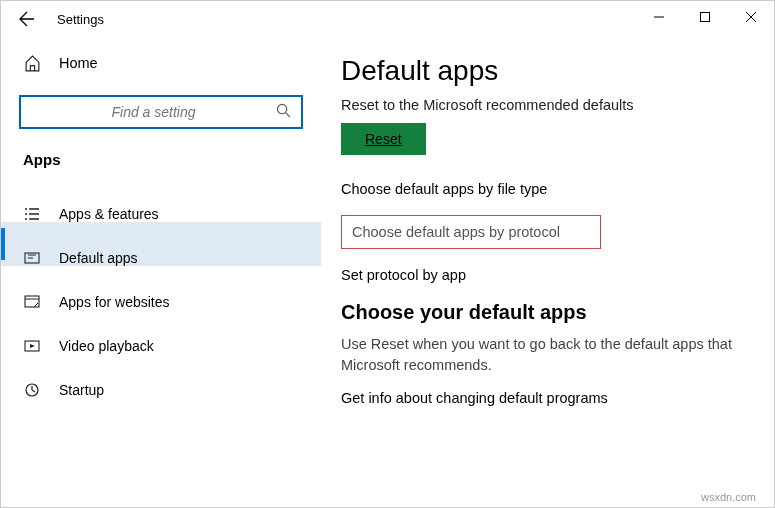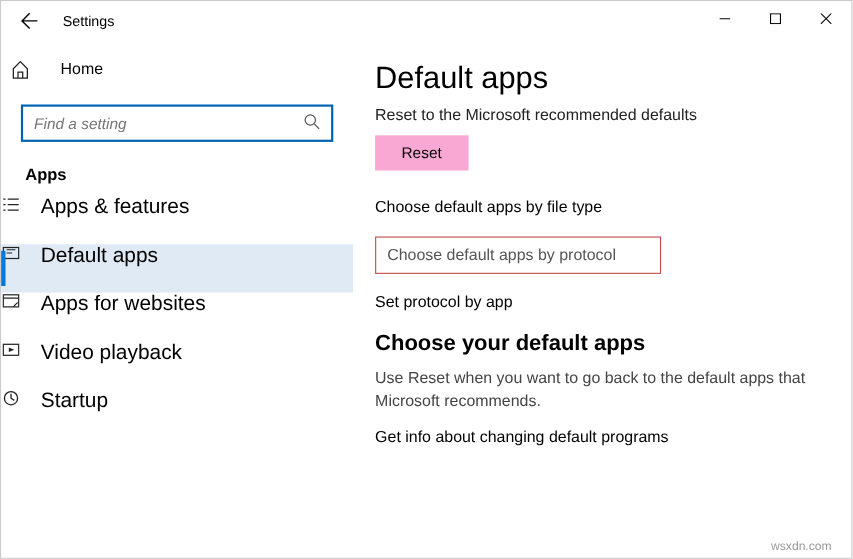--- a/index.html
+++ b/index.html
@@ -43,22 +43,22 @@
     height: calc(100% - 36px);
   }
   .sidebar {
     width: 320px;
     padding: 6px 0 0 0;
   }
   .home-row {
     display: flex;
     align-items: center;
     height: 40px;
-    padding-left: 8px;
-    gap: 28px;
+    padding-left: 22px;
+    gap: 18px;
     font-size: 14.5px;
     margin-bottom: 12px;
   }
   .search-wrap {
     margin: 0 18px 22px 18px;
   }
   .search {
     width: 100%;
     height: 34px;
     border: 2px solid #0063B1;
@@ -67,33 +67,35 @@
     padding: 0 10px;
   }
   .search input {
     flex: 1;
     border: none;
     outline: none;
     font-size: 14px;
     font-style: italic;
     color: #666;
     background: transparent;
+    text-align: center;
   }
   .search .sicon { color: #555; }
   .section-label {
     font-weight: 600;
     font-size: 15px;
     padding: 0 22px 10px 22px;
   }
   .nav-item {
     display: flex;
-    align-items: flex-start;
+    align-items: flex-end;
     height: 44px;
+    padding-left: 22px;
     gap: 18px;
-    font-size: 19px;
+    font-size: 14px;
     position: relative;
   }
   .nav-item.selected {
     background: #dfeaf4;
   }
   .nav-item.selected::before {
     content: "";
     position: absolute;
     left: 0; top: 6px; bottom: 6px;
     width: 4px;
@@ -109,25 +111,26 @@
     font-weight: 400;
     font-size: 28px;
     margin-bottom: 10px;
   }
   .subtext {
     font-size: 14.5px;
     margin-bottom: 10px;
     color: #222;
   }
   .reset-btn {
-    background: #f9a8d4;
+    background: #15803d;
     border: none;
     padding: 8px 24px;
     font-size: 14px;
     margin-bottom: 26px;
+    text-decoration: underline;
   }
   .link {
     color: #000000;
     font-size: 14.5px;
     margin-bottom: 18px;
     display: block;
   }
   .boxed-link {
     border: 1px solid #c24a4a;
     color: #555;

